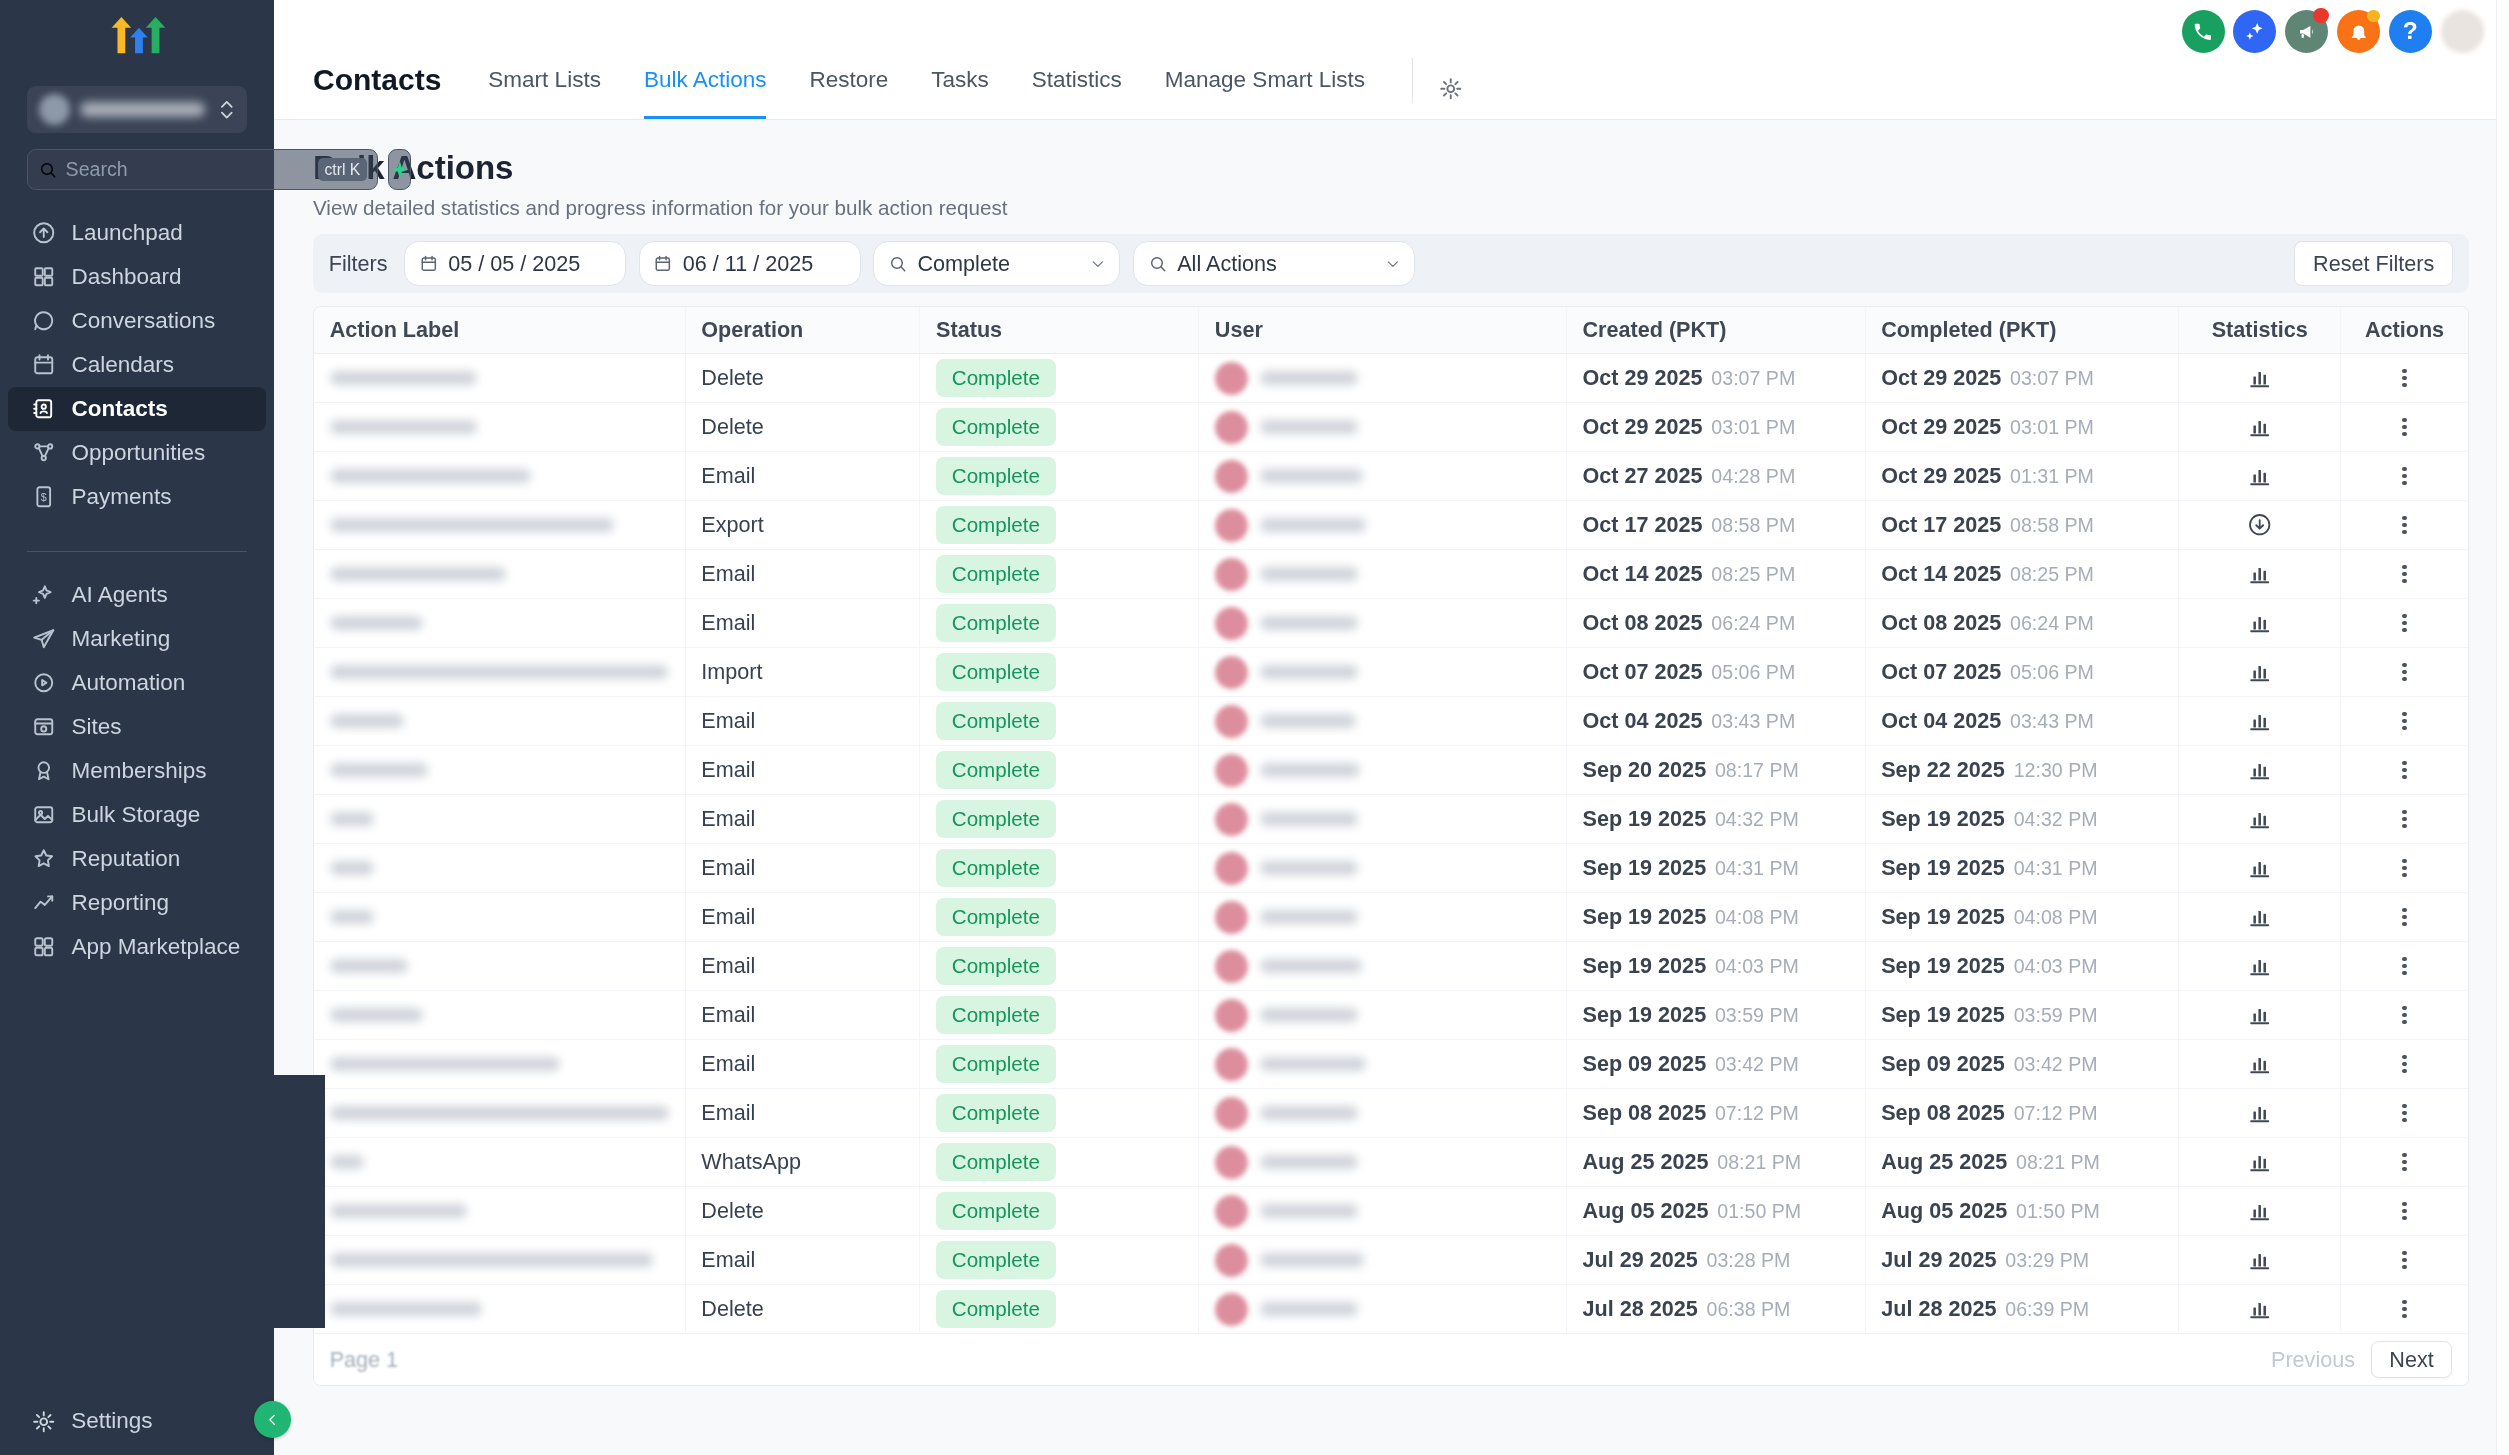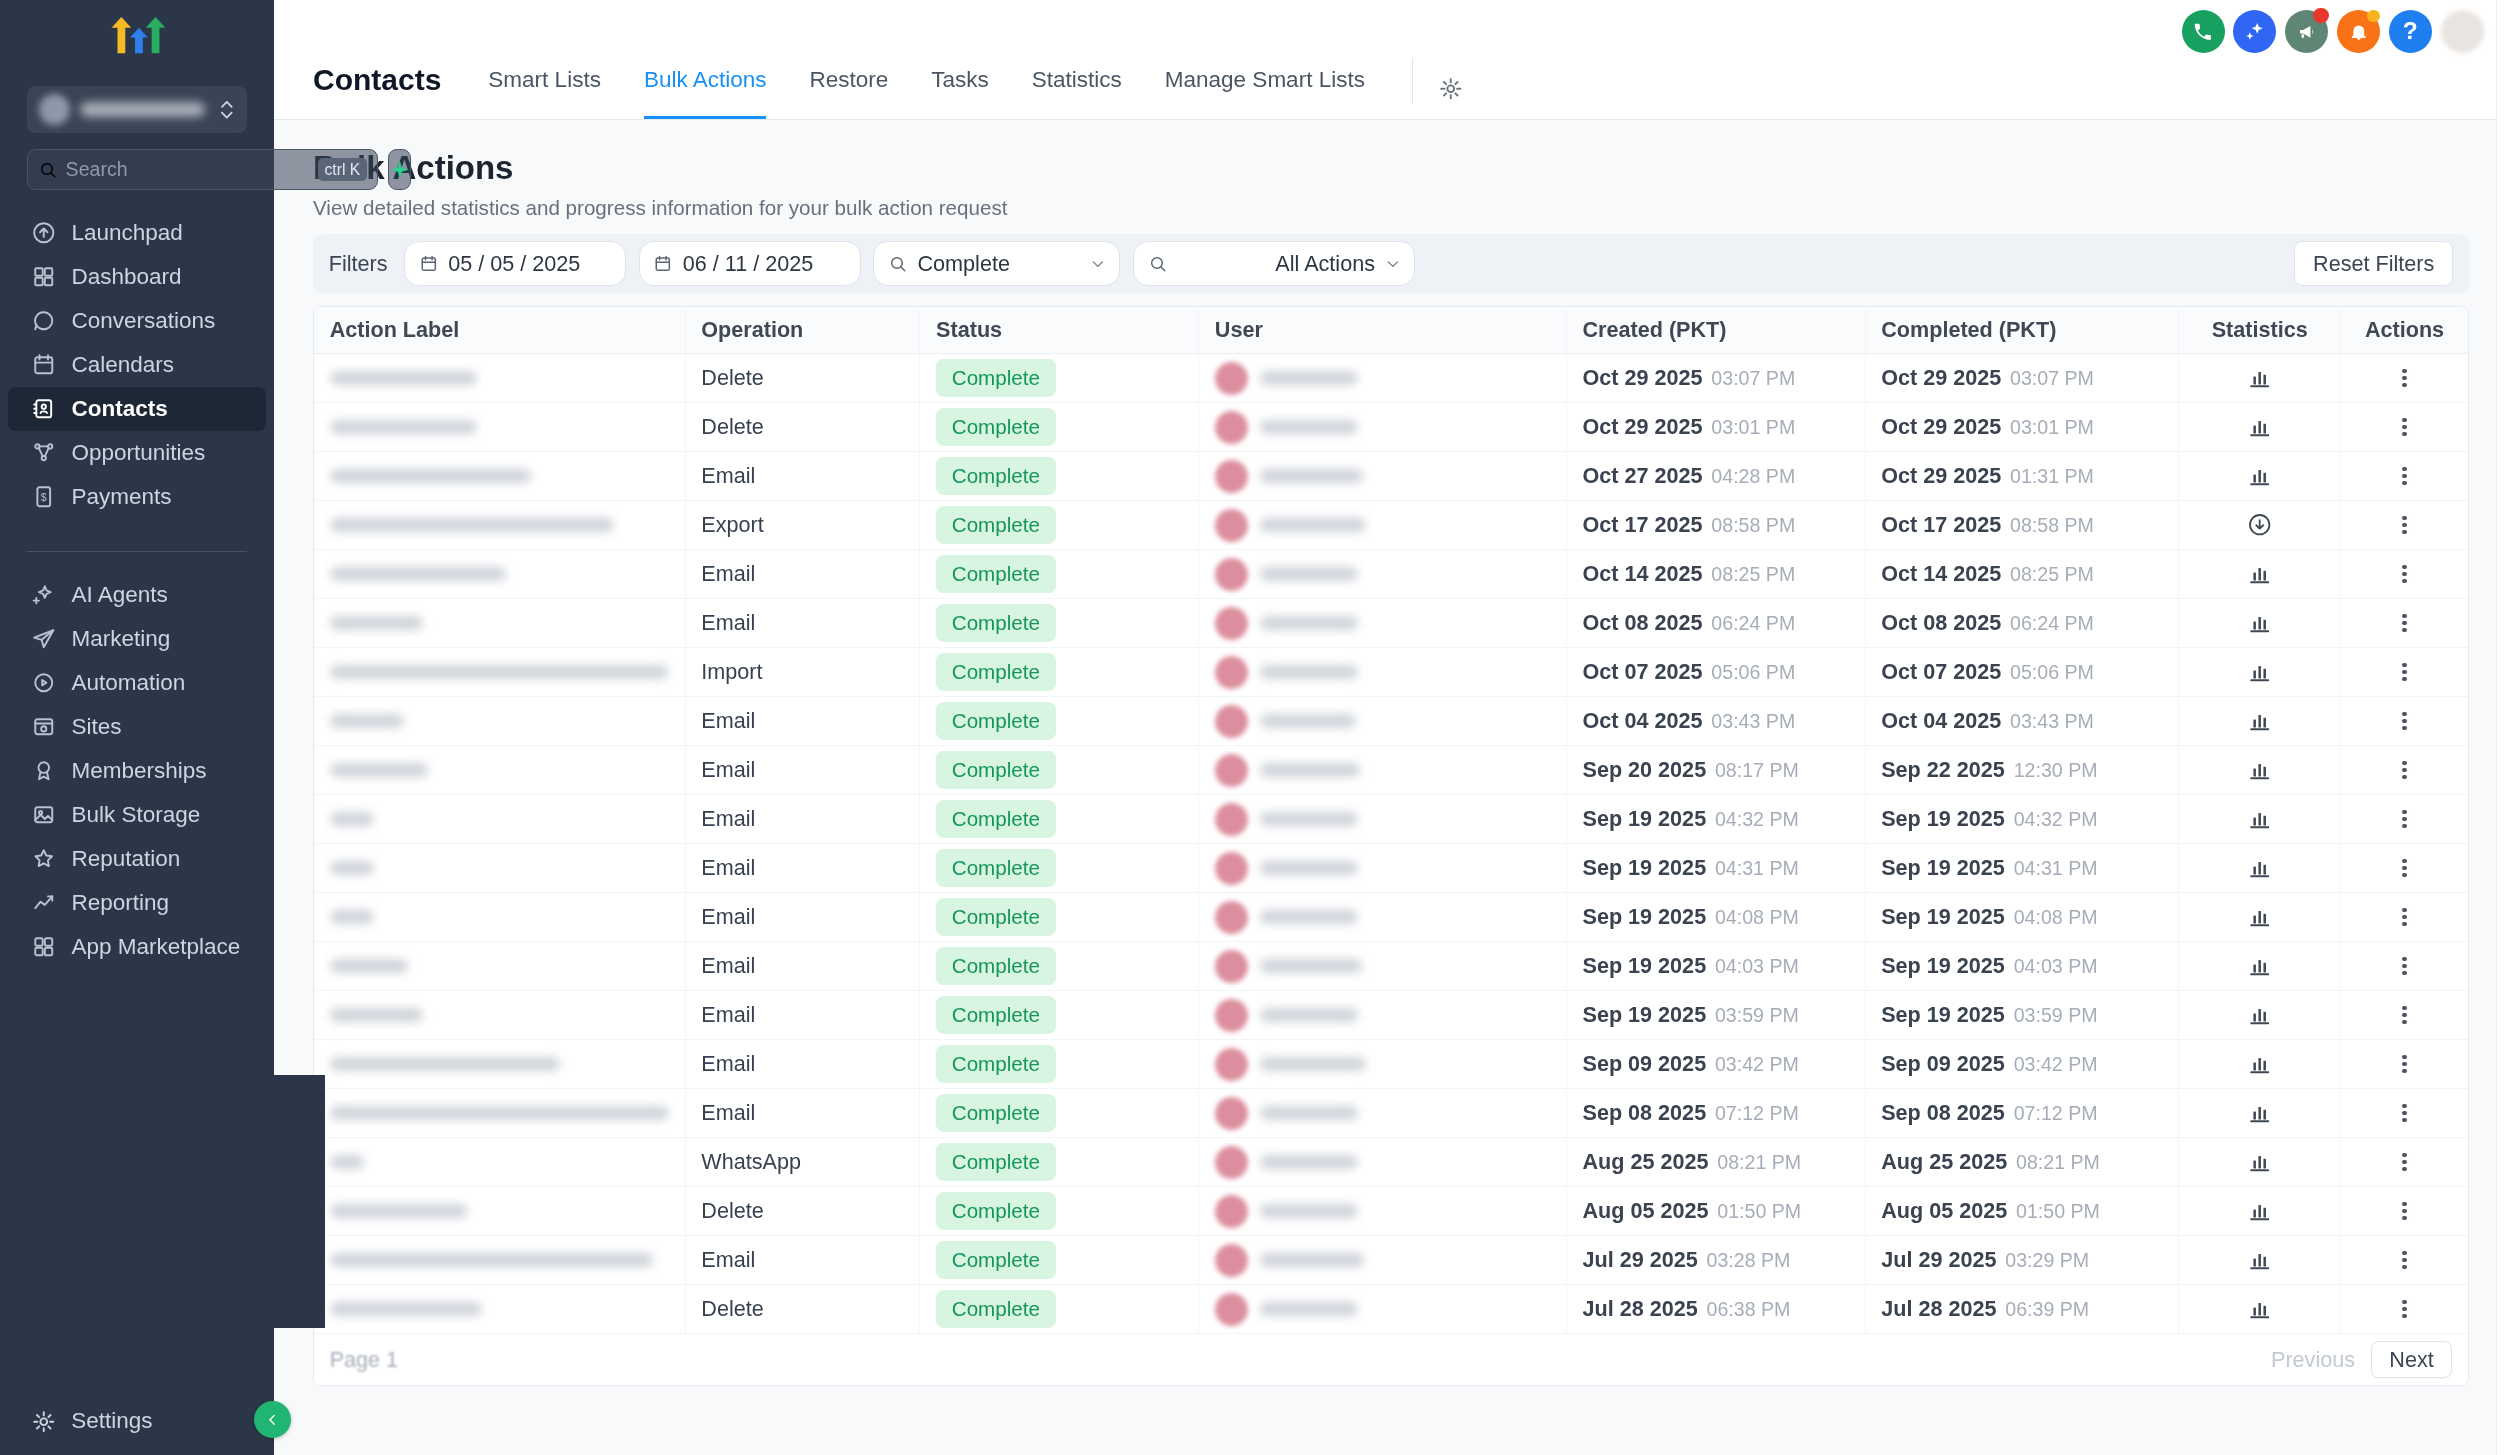--- a/index.html
+++ b/index.html
@@ -59,21 +59,21 @@
   .h1 { position:absolute; left:39px; top:29px; font-size:33px; font-weight:700; color:#1b2430; }
   .subtitle { position:absolute; left:39px; top:76px; font-size:20.6px; color:#68707e; }
   .filterband { position:absolute; left:39px; top:114px; width:2156px; height:59px; background:#eef1f6; border-radius:9.8px; display:flex; align-items:center; padding:0 15.7px; gap:12.7px; }
   .flabel { font-size:21.6px; color:#3c4553; margin-right:3.9px; }
   .finput { height:45px; background:#fff; border:1px solid #dfe3ea; border-radius:15px; display:flex; align-items:center; padding:0 13.7px; font-size:21.6px; color:#2d3643; cursor:pointer; }
   .finput .ic { color:#5b6472; margin-right:9.8px; }
   .finput.date { width:222px; }
   .finput.sel { justify-content:flex-start; }
   .finput.sel .val { flex:1; }
   .finput.sel.status { width:247px; }
-  .finput.sel.actions { width:282px;text-align:right; }
+  .finput.sel.actions { width:282px; }
   .chevdown { margin-left:9.8px; color:#6b7480; }
   .spacer { flex:1; }
   .resetbtn { height:45px; background:#fff; border:1px solid #dfe3ea; border-radius:7.8px; padding:0 18px; font-size:21.6px; color:#3c4553; cursor:pointer; font-family:inherit; }
 
   
   .card { position:absolute; left:39px; top:186px; width:2156px; background:#fff; border:1px solid #e7eaef; border-radius:7.8px; overflow:hidden; }
   .thead { display:flex; height:47px; background:#fafbfd; border-bottom:1px solid #eaedf1; }
   .thead .cell { font-size:21.6px; font-weight:700; color:#3f4854; }
   .trow { display:flex; height:49px; border-bottom:1px solid #f2f4f7; background:#fff; }
   .cell { display:flex; align-items:center; padding:0 15.7px; border-right:1px solid #f3f5f8; height:100%; overflow:hidden; }

